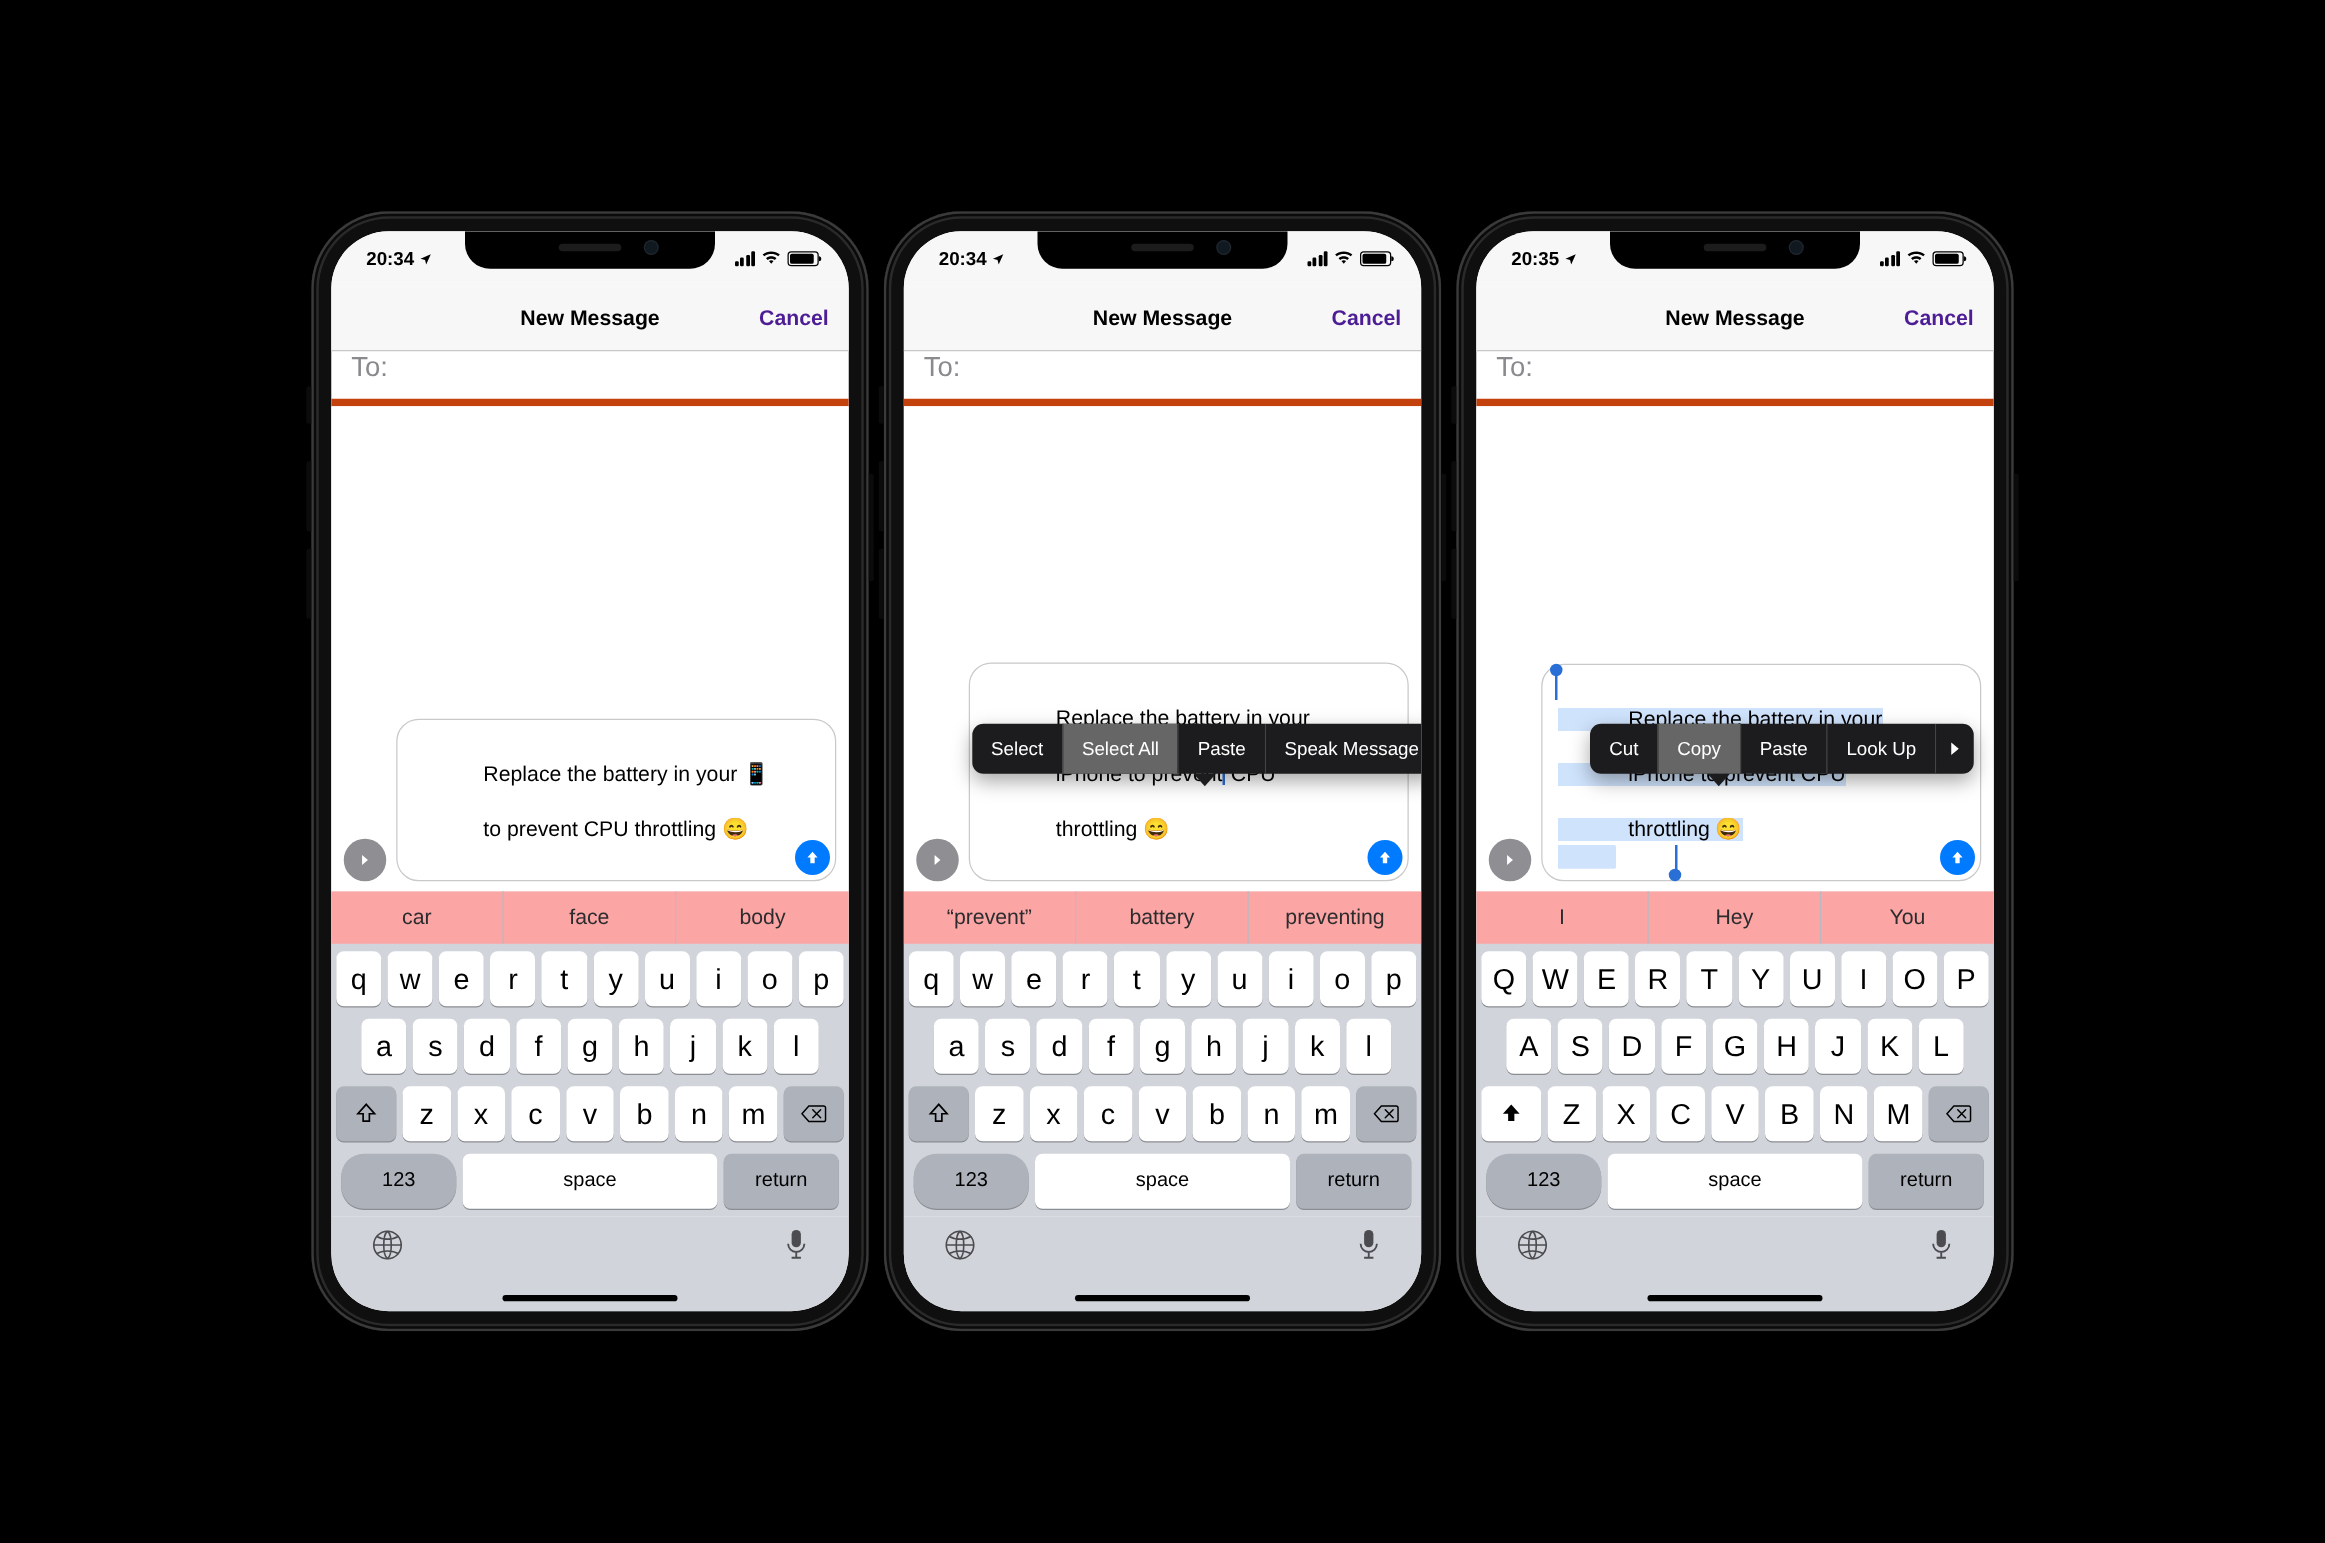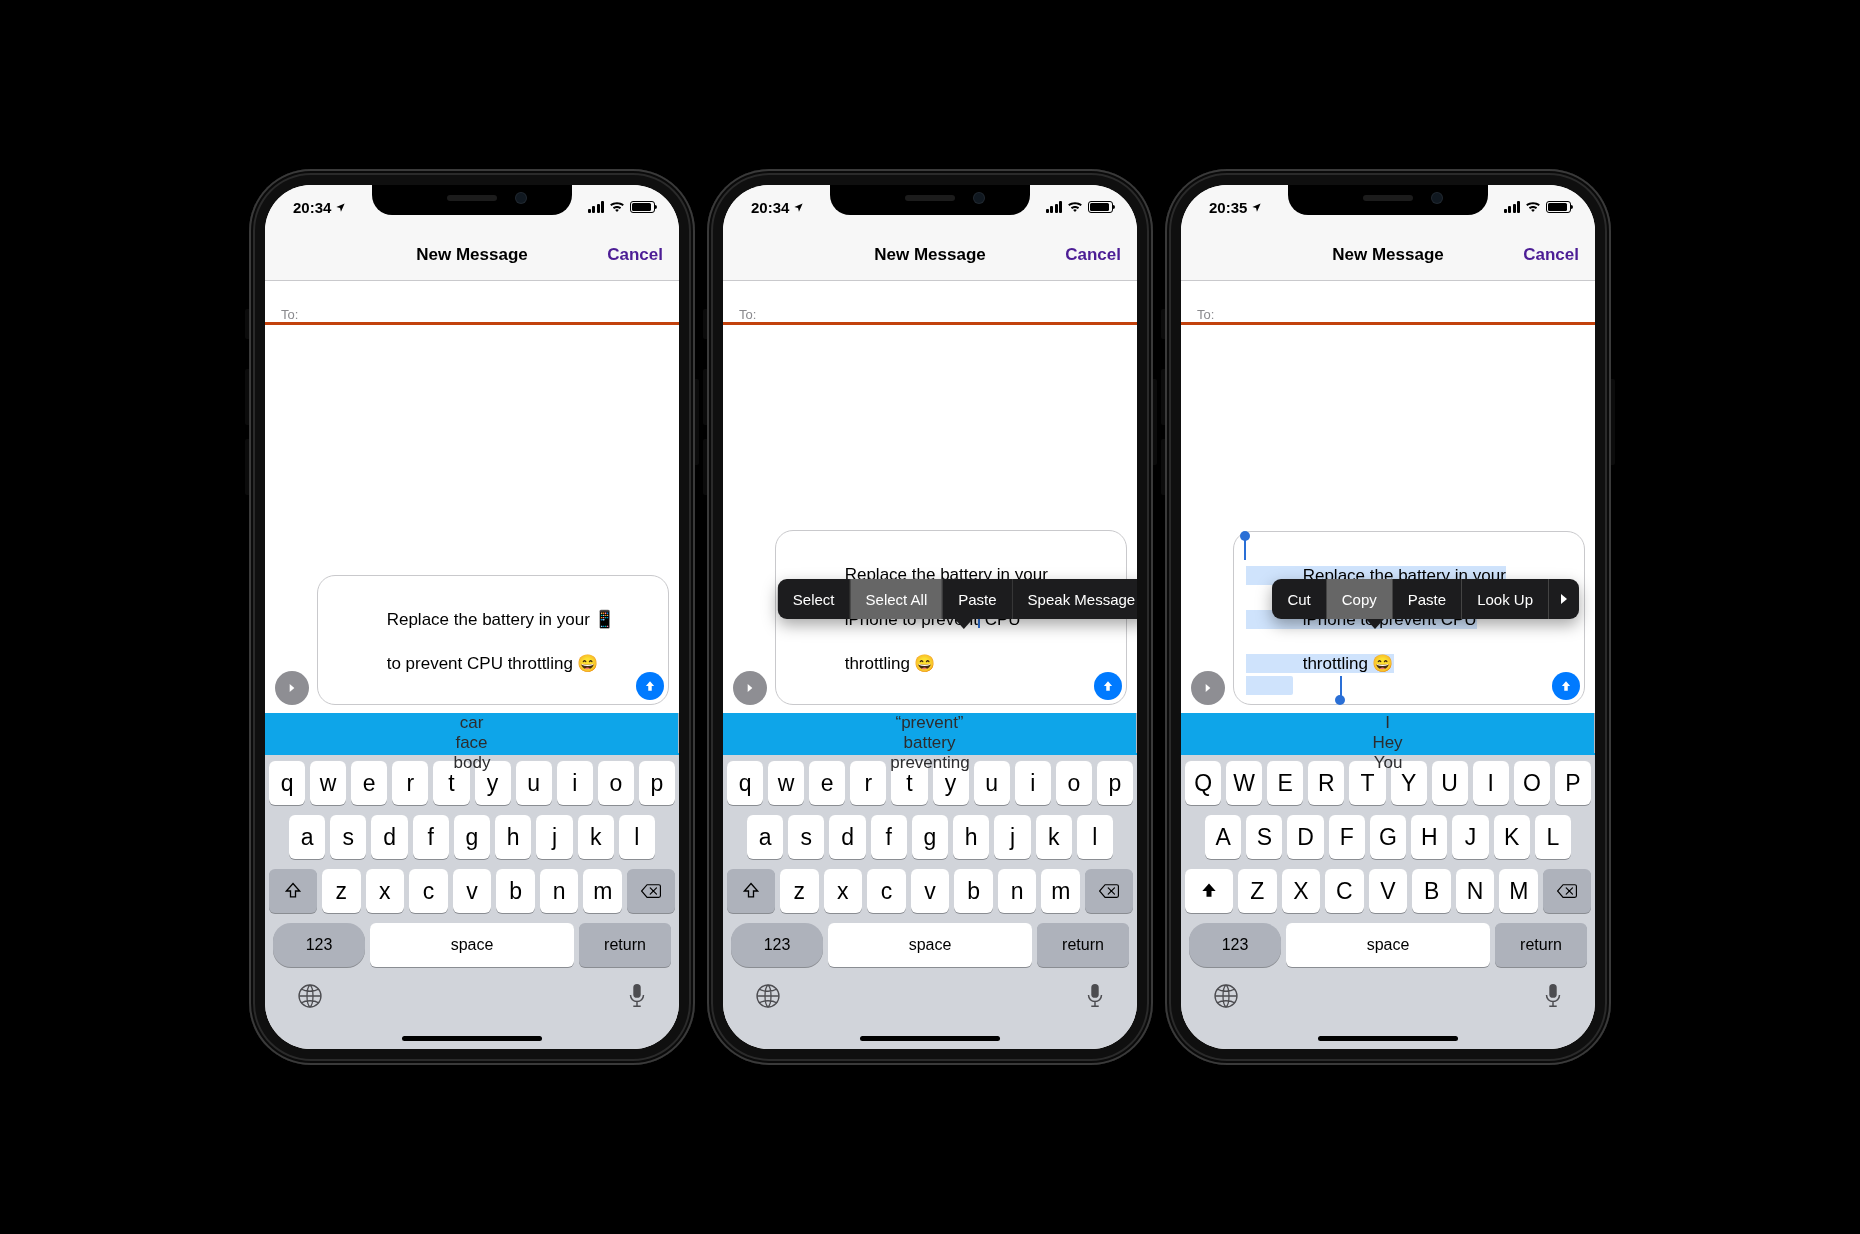--- a/index.html
+++ b/index.html
@@ -85,24 +85,24 @@
     border-bottom:1px solid #c9c9cc;
     position:relative;
     display:flex; align-items:center; justify-content:center;
   }
   .navhdr .title { font-size:17px; font-weight:600; color:#000; }
   .navhdr .cancel { position:absolute; right:16px; color:#4c1d95; font-size:17px;font-weight:bold; }
 
   
   .torow {
     height:44px; flex:0 0 44px;
-    border-bottom:3px solid #c2410c;
-    display:flex; align-items:flex-end;
+    border-bottom:6px solid #c2410c;
+    display:flex; align-items:flex-start;
     padding:0 16px;
-    color:#8a8a8e; font-size:13px;
+    color:#8a8a8e; font-size:22px;
   }
 
   
   .bodyarea {
     flex:1 1 auto;
     background:#fff;
     position:relative;
   }
   .inputrow {
     position:absolute; left:10px; right:10px; bottom:8px;
@@ -201,22 +201,21 @@
   .editmenu.arrow-copy::after { left:calc(50% - 60px); }
 
   
   .keyboard {
     flex:0 0 auto;
     background:#d1d4da;
     padding-bottom:6px;
   }
   .predict {
     display:flex; height:42px;
-    background:#0ea5e9;
-    flex-direction:column;
+    background:#fca5a5;
   }
   .predict .p {
     flex:1 1 33.33%;
     display:flex; align-items:center; justify-content:center;
     color:#2c2c2e; font-size:17px;
     border-right:1px solid #b7bac0;
     position:relative;
   }
   .predict .p:last-child { border-right:none; }
   .keys { padding:6px 4px 0; }

